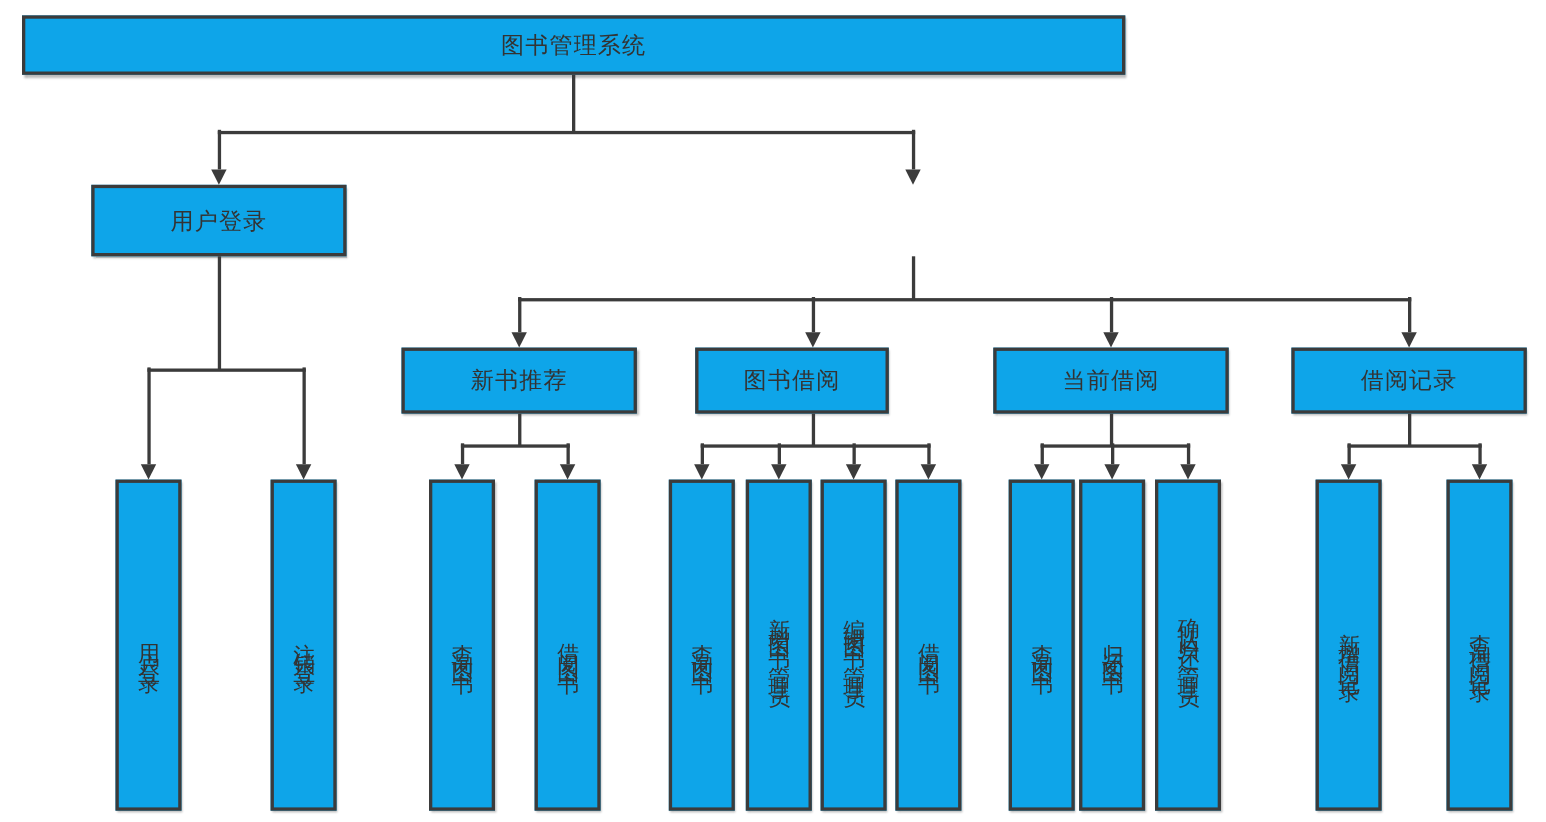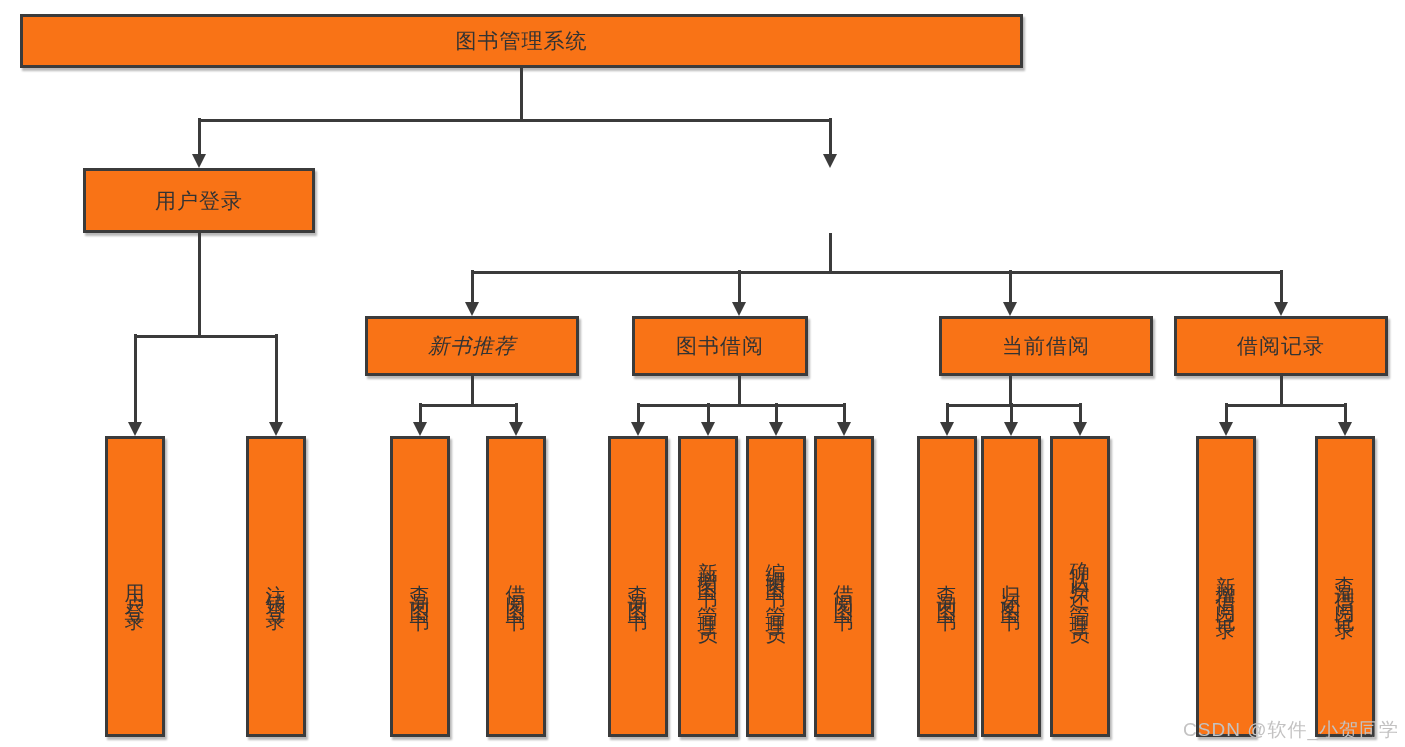--- a/index.html
+++ b/index.html
@@ -1,21 +1,21 @@
 <!DOCTYPE html>
 <html><head>
 <meta charset="utf-8">
 <style>
   html,body{margin:0;padding:0;background:#ffffff;}
   .canvas{
     position:relative;width:1405px;height:747px;background:#ffffff;overflow:hidden;
     font-family:"Liberation Sans","DejaVu Sans",sans-serif;
   }
   .box{
-    position:absolute;box-sizing:border-box;background:#f97316;
+    position:absolute;box-sizing:border-box;background:#0ea5e9;
     border:3px solid #3b3b3b;box-shadow:1.5px 2.5px 2px rgba(0,0,0,0.28);
     display:flex;align-items:center;justify-content:center;
   }
   .hlabel{font-size:21px;color:#333333;letter-spacing:1px;white-space:nowrap;}
   .vlabel{
     writing-mode:vertical-rl;text-orientation:mixed;
     font-size:20px;color:#333333;letter-spacing:9px;line-height:1.1;
   }
   .line{position:absolute;background:#3b3b3b;}
   .line.h{height:3px;}
@@ -25,23 +25,23 @@
     content:'';position:absolute;left:-6px;bottom:-14px;width:0;height:0;
     border-left:7.5px solid transparent;border-right:7.5px solid transparent;
     border-top:14px solid #3b3b3b;
   }
   
   #box-root{left:20px;top:14px;width:1003px;height:54px;}
   
   #box-user-login{left:83px;top:168px;width:232px;height:65px;}
   #box-book-mgmt{left:712px;top:168px;width:236px;height:65px;}
   
-  #box-new-rec{left:365px;top:316px;width:214px;height:60px;font-style:italic;}
+  #box-new-rec{left:365px;top:316px;width:214px;height:60px;}
   #box-borrowing{left:632px;top:316px;width:176px;height:60px;}
-  #box-current{left:903px;top:316px;width:214px;height:60px;margin-left:36px;}
+  #box-current{left:903px;top:316px;width:214px;height:60px;}
   #box-records{left:1174px;top:316px;width:214px;height:60px;}
   
   .leaf{width:60px;height:301px;top:436px;}
   #leaf-1{left:105px;} #leaf-2{left:246px;}
   #leaf-3{left:390px;} #leaf-4{left:486px;}
   #leaf-5{left:608px;} #leaf-6{left:678px;} #leaf-7{left:746px;} #leaf-8{left:814px;}
   #leaf-9{left:917px;} #leaf-10{left:981px;} #leaf-11{left:1050px;}
   #leaf-12{left:1196px;} #leaf-13{left:1315px;}
   
   #s-root{left:519.5px;top:68px;height:53px;}
@@ -171,15 +171,14 @@
   <div class="drop" id="d-e1"></div>
   <div class="drop" id="d-e2"></div>
   <div class="drop" id="d-e3"></div>
   <div class="drop" id="d-e4"></div>
   <div class="drop" id="d-f1"></div>
   <div class="drop" id="d-f2"></div>
   <div class="drop" id="d-f3"></div>
   <div class="drop" id="d-g1"></div>
   <div class="drop" id="d-g2"></div>
 
-  <div class="watermark">CSDN @软件_小贺同学</div>
 
 </div>
 
 </body></html>

